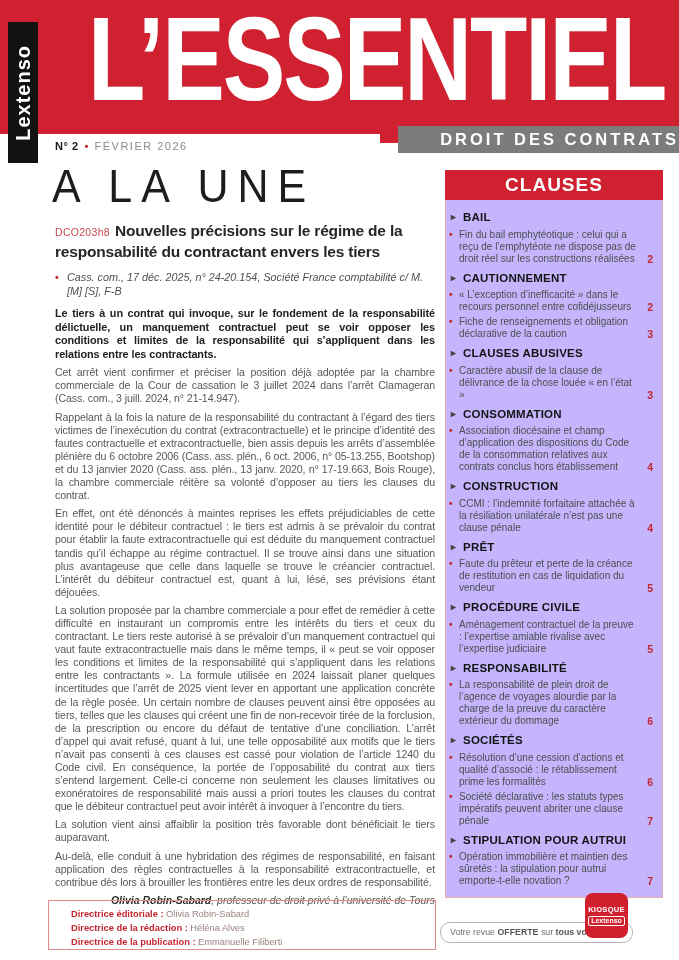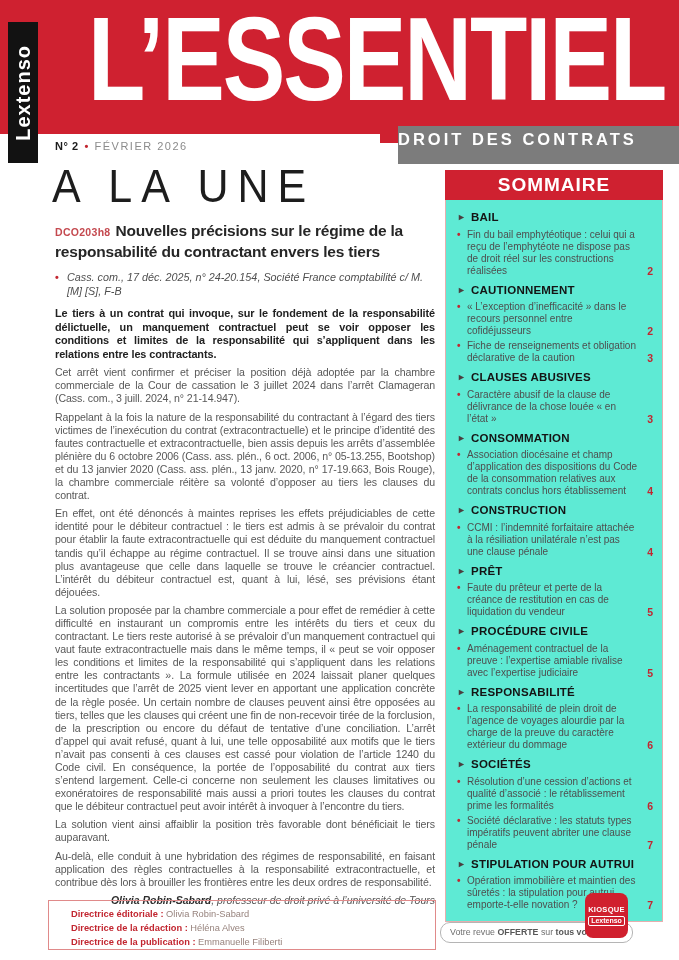--- a/index.html
+++ b/index.html
@@ -24,51 +24,51 @@
   .black-bar{
     position:absolute;left:8px;top:22px;width:30px;height:141px;background:#121212;
     display:flex;align-items:center;justify-content:center;z-index:3;
   }
   .black-bar span{
     writing-mode:vertical-rl;transform:rotate(180deg);
     color:#fff;font-weight:bold;font-size:20px;letter-spacing:1px;
   }
   .red-notch{position:absolute;left:380px;top:126px;width:22px;height:17px;background:var(--red);}
   .gray-band{
-    position:absolute;right:0;top:126px;width:281px;height:38px;background:var(--gray-band);
+    position:absolute;right:0;top:126px;width:281px;height:27px;background:var(--gray-band);
     color:#fff;font-weight:bold;font-size:16.5px;letter-spacing:3px;
-    text-align:left;line-height:27px;z-index:2;white-space:nowrap;
+    text-align:right;line-height:27px;z-index:2;white-space:nowrap;
   }
   .issue-line{position:absolute;left:55px;top:140px;font-size:11px;white-space:nowrap;}
   .issue-no{font-weight:bold;color:#1c1c1c;letter-spacing:0.5px;}
   .issue-sep{color:var(--page-red);font-weight:bold;padding:0 3px;}
   .issue-date{color:#8b8b8b;letter-spacing:1.5px;}
   
   .alaune{
     position:absolute;left:52px;top:160px;font-size:43px;color:#1d1d1d;
     letter-spacing:9px;font-weight:400;transform:scaleY(1.08);transform-origin:0 0;
     white-space:nowrap;
   }
   
   .main-col{position:absolute;left:55px;top:221px;width:380px;}
   .headline{font-size:15.5px;font-weight:bold;color:#262626;line-height:1.35;margin-bottom:7px;letter-spacing:-0.2px;}
-  .article-code{color:#c4494f;font-size:10.5px;font-weight:bold;letter-spacing:0.3px;margin-right:5px;}
+  .article-code{color:#c4494f;font-size:10.5px;font-weight:normal;letter-spacing:0.3px;margin-right:5px;}
   .ref-line{font-size:10.8px;font-style:italic;color:#4f4f4f;margin-bottom:9px;padding-left:12px;position:relative;line-height:1.3;}
   .ref-bullet{position:absolute;left:0;top:0;color:var(--page-red);font-style:normal;font-weight:bold;}
   .intro{font-size:10.9px;font-weight:bold;color:#222;text-align:justify;line-height:13.6px;margin-bottom:4px;letter-spacing:-0.1px;}
   .para{font-size:10.6px;color:var(--body-gray);text-align:justify;line-height:13.1px;margin:5px 0;letter-spacing:-0.1px;}
   .author-line{font-size:10.5px;font-style:italic;text-align:right;color:#555;margin-top:2px;}
   .author-name{font-weight:bold;color:#2e2e2e;}
   
   .sommaire{position:absolute;left:445px;top:170px;width:218px;}
   .sommaire-header{
     background:var(--red);color:#fff;font-weight:bold;font-size:19px;
     text-align:center;line-height:30px;height:30px;letter-spacing:1px;
   }
-  .sommaire-box{border:1px solid #e7aeae;border-top:none;background:#5eead4;padding:4px 9px 10px 11px;}
+  .sommaire-box{border:1px solid #e7aeae;border-top:none;background:#c4b5fd;padding:4px 9px 10px 3px;}
   .toc-title{font-size:11.5px;font-weight:bold;color:#141414;margin-top:7px;line-height:13.5px;letter-spacing:0.2px;}
   .toc-arrow{color:#4a3f3f;font-size:9px;margin-right:5px;position:relative;top:-1px;}
   .toc-item{position:relative;margin-top:3px;padding-left:10px;padding-right:14px;font-size:10px;color:#4e4e4e;line-height:12px;}
   .toc-bullet{position:absolute;left:0;top:0;color:var(--page-red);font-weight:bold;}
   .toc-page{position:absolute;right:0;bottom:0;color:var(--page-red);font-weight:bold;font-size:10.5px;}
   
   .staff-box{
     position:absolute;left:48px;top:900px;width:388px;height:50px;
     border:1px solid #e08a8a;padding:6px 10px 0 10px;box-sizing:border-box;
   }
@@ -128,21 +128,21 @@
         <p class="para">La solution proposée par la chambre commerciale a pour effet de remédier à cette difficulté en instaurant un compromis entre les intérêts du tiers et ceux du contractant. Le tiers reste autorisé à se prévaloir d’un manquement contractuel qui vaut faute extracontractuelle mais dans le même temps, il « peut se voir opposer les conditions et limites de la responsabilité qui s’appliquent dans les relations entre les contractants ». La formule utilisée en 2024 laissait planer quelques incertitudes que l’arrêt de 2025 vient lever en apportant une application concrète de la règle posée. Un certain nombre de clauses peuvent ainsi être opposées au tiers, telles que les clauses qui créent une fin de non-recevoir tirée de la forclusion, de la prescription ou encore du défaut de tentative d’une conciliation. L’arrêt d’appel qui avait refusé, quant à lui, une telle opposabilité aux motifs que le tiers n’avait pas consenti à ces clauses est cassé pour violation de l’article 1240 du Code civil. En conséquence, la portée de l’opposabilité du contrat aux tiers s’entend largement. Celle-ci concerne non seulement les clauses limitatives ou exonératoires de responsabilité mais aussi a priori toutes les clauses du contrat que le débiteur contractuel peut avoir intérêt à invoquer à l’encontre du tiers.</p>
         <p class="para">La solution vient ainsi affaiblir la position très favorable dont bénéficiait le tiers auparavant.</p>
         <p class="para">Au-delà, elle conduit à une hybridation des régimes de responsabilité, en faisant application des règles contractuelles à la responsabilité extracontractuelle, et contribue dès lors à brouiller les frontières entre les deux ordres de responsabilité.</p>
       </div>
     <div class="author-line">
       <span class="author-name">Olivia Robin-Sabard</span><span>, professeur de droit privé à l’université de Tours</span>
     </div>
   </div>
 
   <div class="sommaire">
-    <div class="sommaire-header">SOMMAIRE</div>
+    <div class="sommaire-header">CLAUSES</div>
     <div class="sommaire-box">
         <div class="toc-title"><span class="toc-arrow">►</span><span>BAIL</span></div>
         <div class="toc-item"><span class="toc-bullet">•</span><span>Fin du bail emphytéotique : celui qui a reçu de l’emphytéote ne dispose pas de droit réel sur les constructions réalisées</span><span class="toc-page">2</span></div>
         <div class="toc-title"><span class="toc-arrow">►</span><span>CAUTIONNEMENT</span></div>
         <div class="toc-item"><span class="toc-bullet">•</span><span>« L’exception d’inefficacité » dans le recours personnel entre cofidéjusseurs</span><span class="toc-page">2</span></div>
         <div class="toc-item"><span class="toc-bullet">•</span><span>Fiche de renseignements et obligation déclarative de la caution</span><span class="toc-page">3</span></div>
         <div class="toc-title"><span class="toc-arrow">►</span><span>CLAUSES ABUSIVES</span></div>
         <div class="toc-item"><span class="toc-bullet">•</span><span>Caractère abusif de la clause de délivrance de la chose louée « en l’état »</span><span class="toc-page">3</span></div>
         <div class="toc-title"><span class="toc-arrow">►</span><span>CONSOMMATION</span></div>
         <div class="toc-item"><span class="toc-bullet">•</span><span>Association diocésaine et champ d’application des dispositions du Code de la consommation relatives aux contrats conclus hors établissement</span><span class="toc-page">4</span></div>

